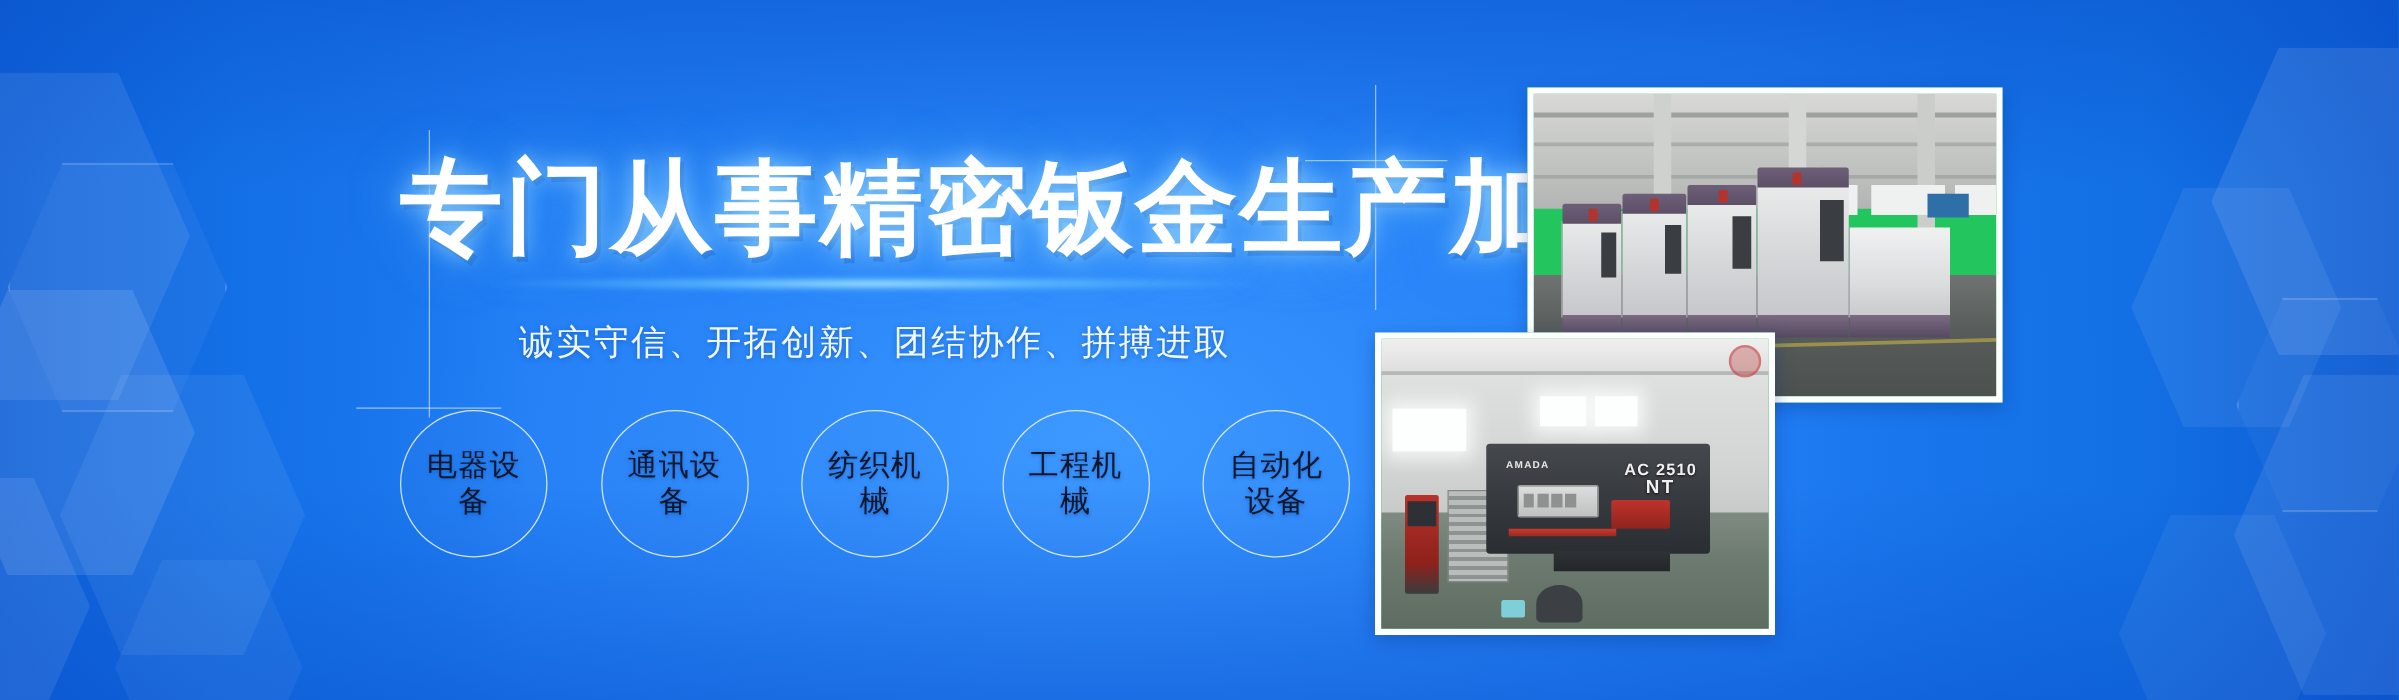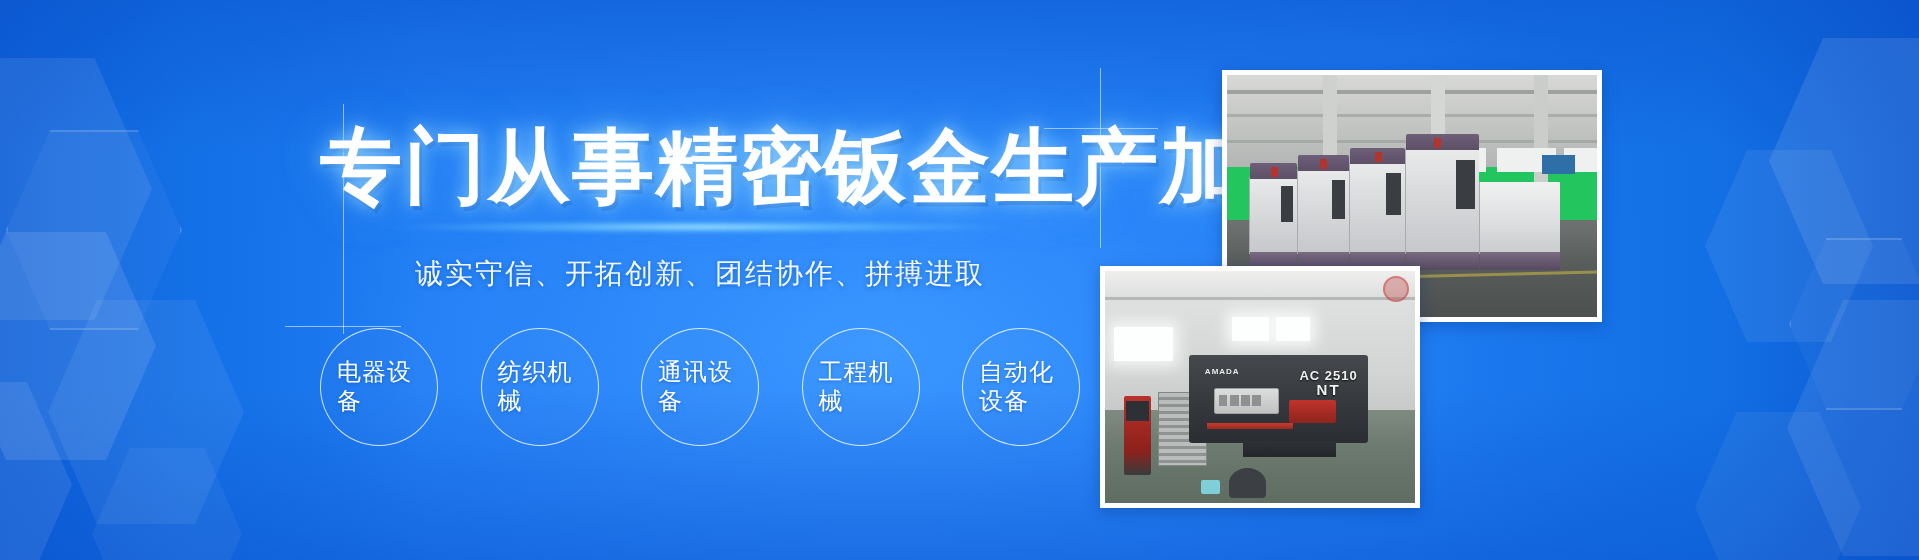--- a/index.html
+++ b/index.html
@@ -128,21 +128,22 @@
     justify-content:space-between;
     align-items:center;
   }
   .badge {
     width:118px; height:118px;
     border-radius:50%;
     border:1.6px solid rgba(255,255,255,.80);
     display:flex;
     align-items:center;
     justify-content:center;
-    color:#ffffff;
+    text-align:center;
+    color:#0f172a;
     font-size:24px;
     line-height:1.22;
     letter-spacing:1px;
     font-family:"DejaVu Sans","Liberation Sans",sans-serif;
     padding:0 16px;
     text-shadow:0 1px 3px rgba(10,70,170,.5);
     background:rgba(255,255,255,.02);
   }
 
   
@@ -278,22 +279,22 @@
 
     <div class="title-wrap">
       <div class="title">专门从事精密钣金生产加工</div>
       <div class="title-glow"></div>
     </div>
 
     <div class="subtitle">诚实守信、开拓创新、团结协作、拼搏进取</div>
 
     <div class="badges">
       <div class="badge">电器设备</div>
+      <div class="badge">通讯设备</div>
       <div class="badge">纺织机械</div>
-      <div class="badge">通讯设备</div>
       <div class="badge">工程机械</div>
       <div class="badge">自动化设备</div>
     </div>
 
     <div class="photo photo-top">
       <div class="ph-canvas">
         <div class="pt-ceiling"></div>
         <div class="pt-beam pt-b1"></div>
         <div class="pt-beam pt-b2"></div>
         <div class="pt-beam pt-b3"></div>

